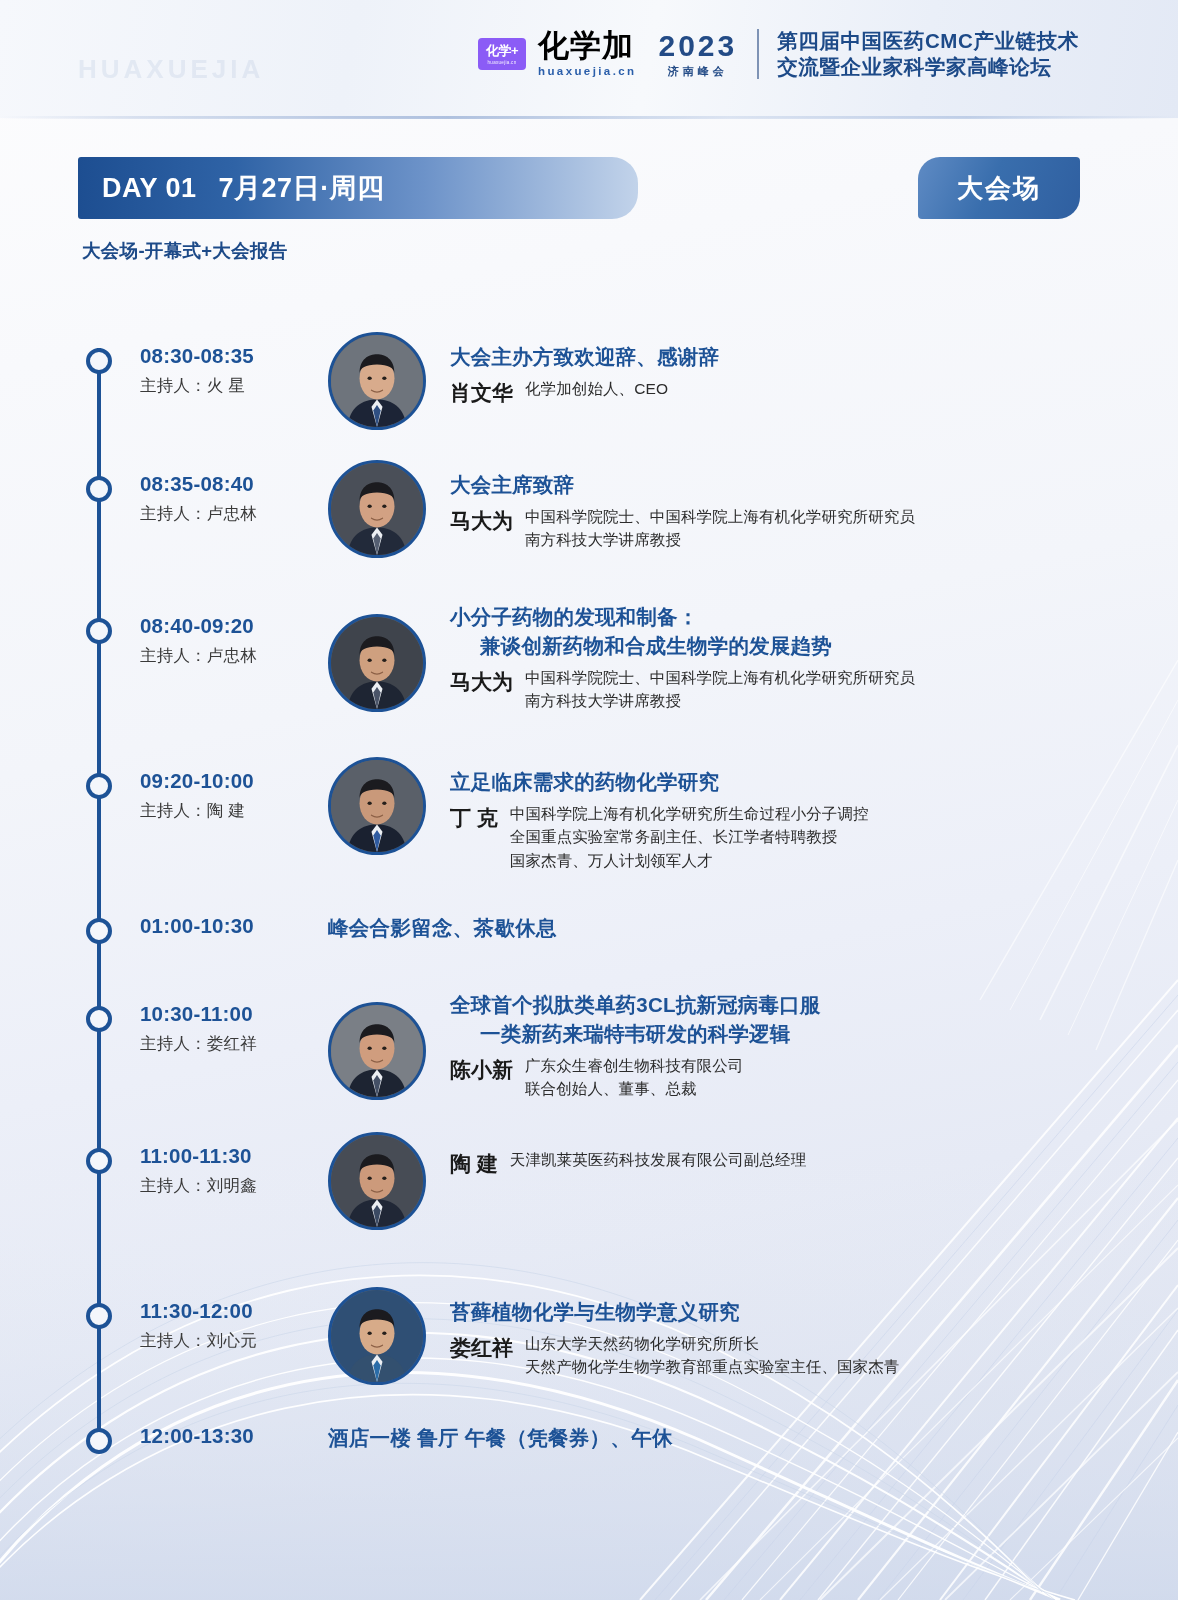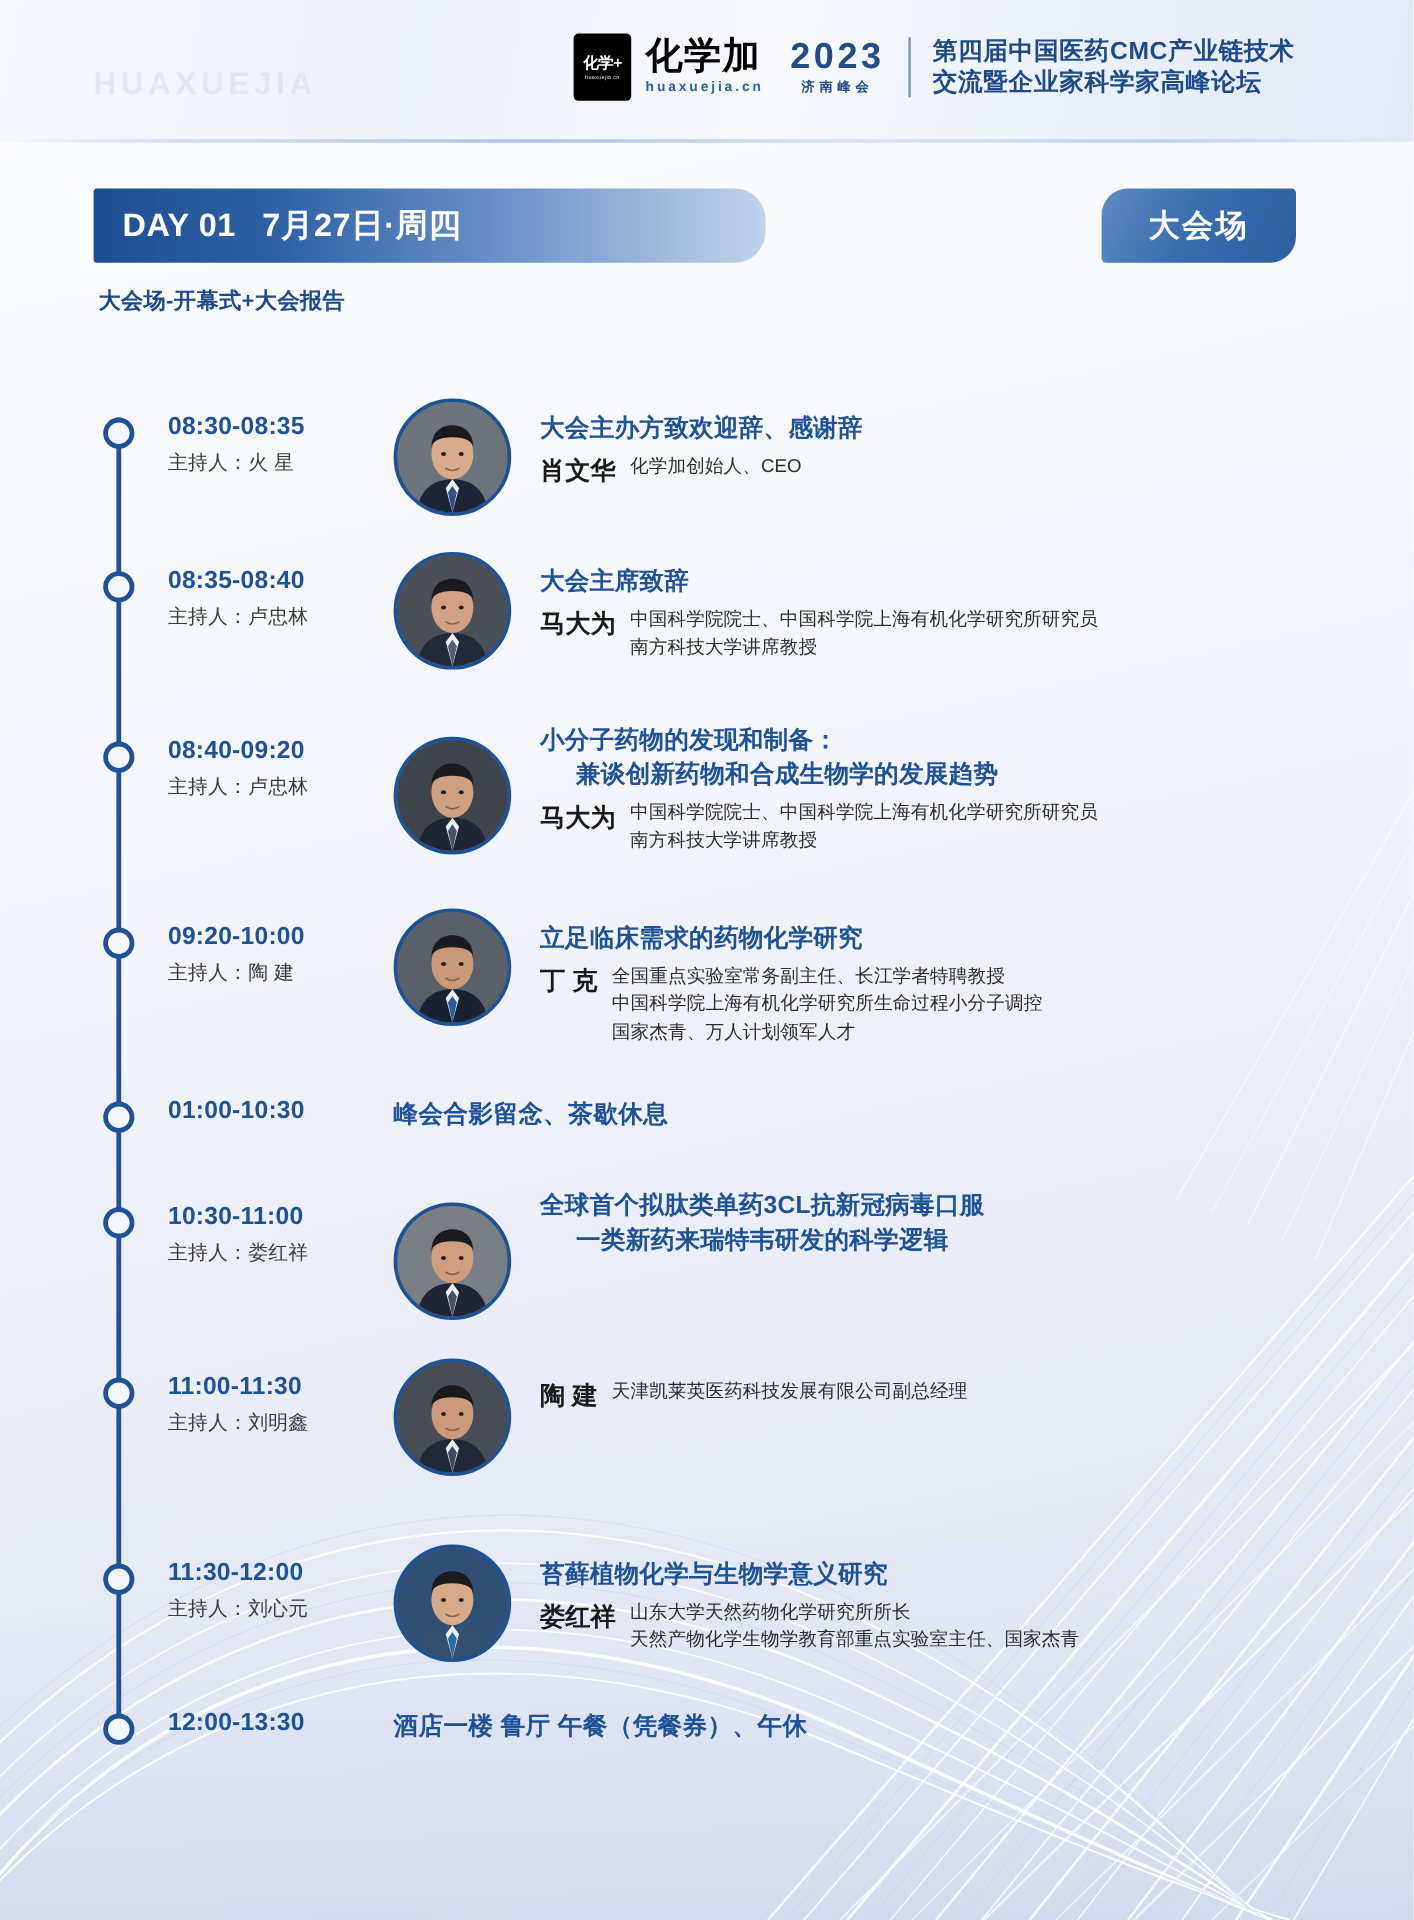--- a/index.html
+++ b/index.html
@@ -37,22 +37,22 @@
   }
 
   
   .header { position: absolute; left: 0; top: 0; width: 1178px; height: 118px; }
 
   .logo-row {
     position: absolute; left: 478px; top: 28px;
     display: flex; align-items: center; gap: 0;
   }
   .logo-mark {
-    width: 48px; height: 56px; border-radius: 4px;
-    background: #000000;
+    width: 48px; height: 32px; border-radius: 4px;
+    background: #8b5cf6;
     display: flex; flex-direction: column;
     align-items: center; justify-content: center;
     color: #fff; flex: none;
   }
   .logo-mark .lm-top {
     font-size: 13px; font-weight: 700; letter-spacing: -.5px; line-height: 1;
   }
   .logo-mark .lm-bot {
     font-size: 4.5px; letter-spacing: .3px; margin-top: 3px; opacity: .92;
   }
@@ -411,22 +411,22 @@
     <path d="M44 60 Q50 64 56 60" stroke="#8c6046" stroke-width="1.4" fill="none" stroke-linecap="round"></path>
   </svg></div>
         </div>
         <div class="content" style="top: 467px;">
           <div class="talk-title">
             <span style="display: block;">立足临床需求的药物化学研究</span>
           </div>
           <div class="speaker-row">
             <div class="spk-name">丁 克</div>
             <div class="spk-aff">
+              <div>中国科学院上海有机化学研究所生命过程小分子调控</div>
               <div>全国重点实验室常务副主任、长江学者特聘教授</div>
-              <div>中国科学院上海有机化学研究所生命过程小分子调控</div>
               <div>国家杰青、万人计划领军人才</div>
             </div>
           </div>
         </div>
       </div>
       <div class="row">
         <div class="dot" style="top: 618px;"></div>
         <div class="time-col" style="top: 614px;">
           <div class="tval">01:00-10:30</div>
         </div>
@@ -449,20 +449,27 @@
     <ellipse cx="42" cy="47" rx="2.3" ry="1.8" fill="#26201c"></ellipse>
     <ellipse cx="58" cy="47" rx="2.3" ry="1.8" fill="#26201c"></ellipse>
     <path d="M44 60 Q50 64 56 60" stroke="#8c6046" stroke-width="1.4" fill="none" stroke-linecap="round"></path>
   </svg></div>
         </div>
         <div class="content" style="top: 690px;">
           <div class="talk-title">
             <span style="display: block;">全球首个拟肽类单药3CL抗新冠病毒口服</span>
             <span class="indent">一类新药来瑞特韦研发的科学逻辑</span>
           </div>
+          <div class="speaker-row">
+            <div class="spk-name">陈小新</div>
+            <div class="spk-aff">
+              <div>广东众生睿创生物科技有限公司</div>
+              <div>联合创始人、董事、总裁</div>
+            </div>
+          </div>
         </div>
       </div>
       <div class="row">
         <div class="dot" style="top: 848px;"></div>
         <div class="time-col" style="top: 844px;">
           <div class="tval">11:00-11:30</div>
           <div class="thost">主持人：刘明鑫</div>
         </div>
         <div class="avatar" style="top: 832px;">
           <div class="face"><svg viewBox="0 0 100 100" width="100%" height="100%" preserveAspectRatio="xMidYMid slice">

